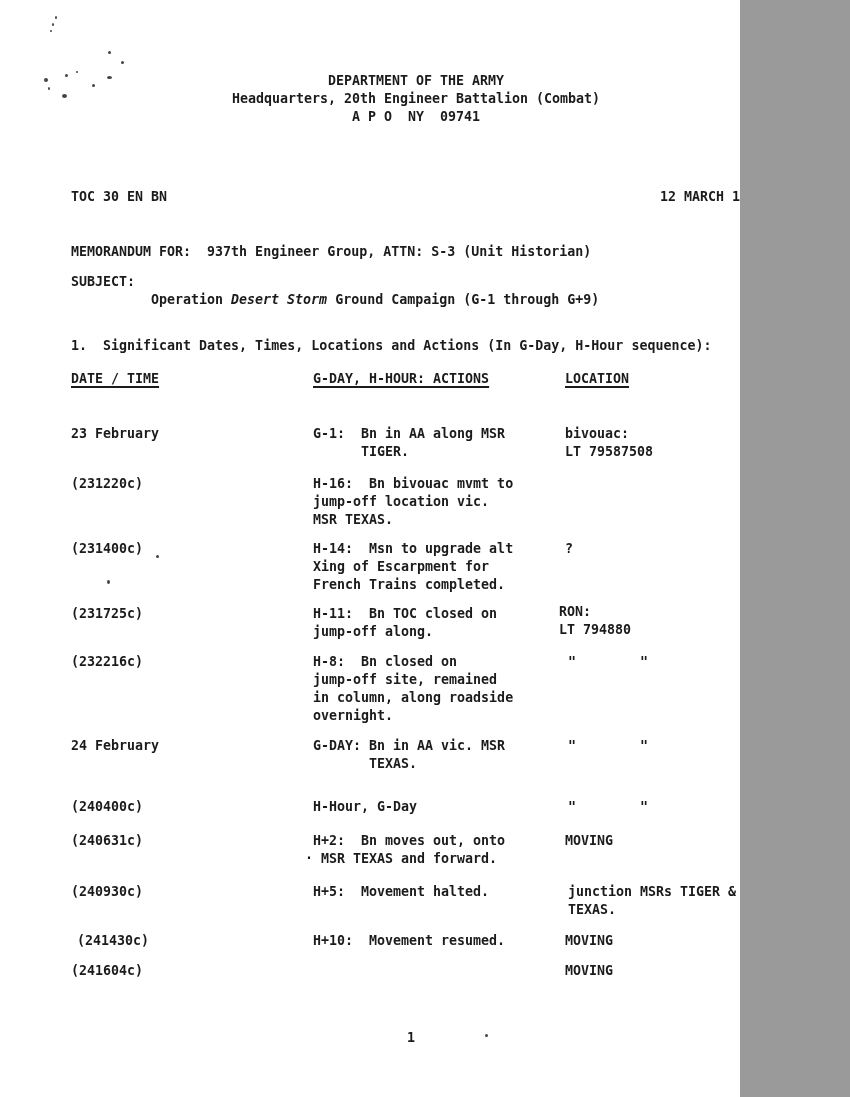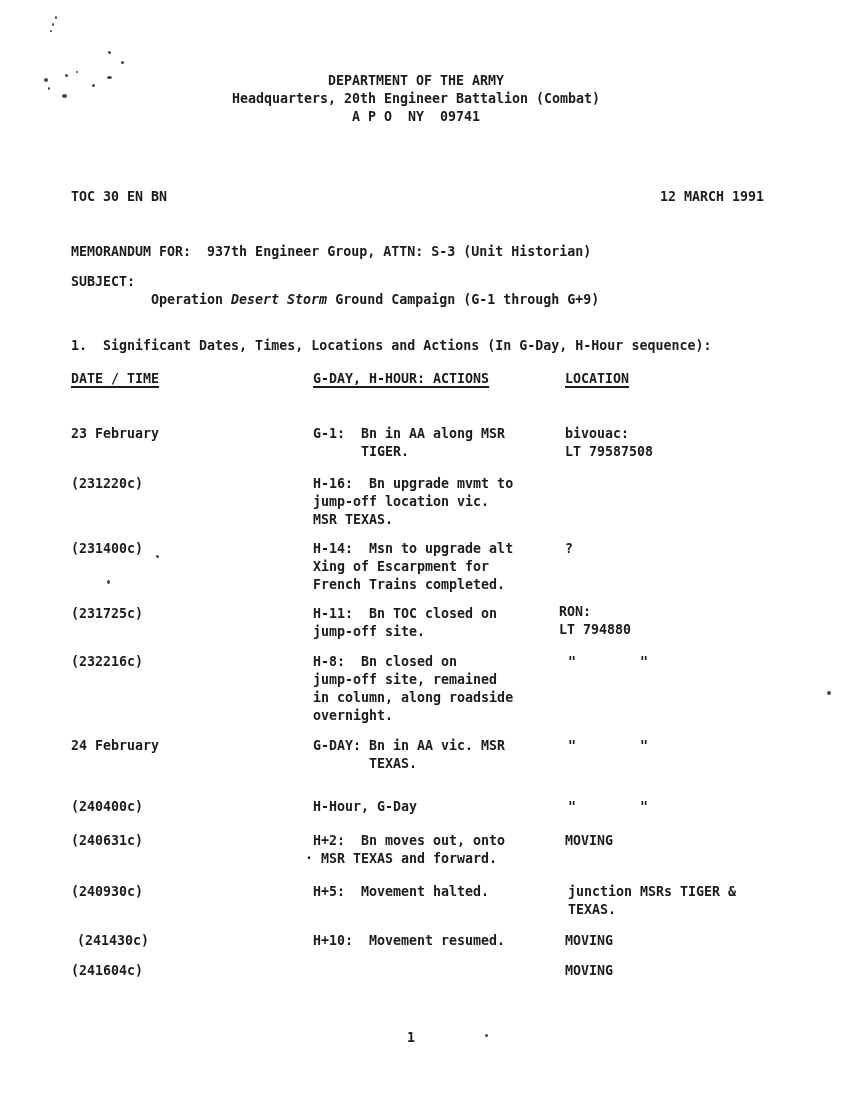--- a/index.html
+++ b/index.html
@@ -1,18 +1,18 @@
 <!DOCTYPE html>
 <html><head>
 <meta charset="utf-8">
 <style>
   html,body{margin:0;padding:0;background:#9a9a9a;}
   .page{
     position:relative;
-    width:850px;height:1097px;
+    width:740px;height:1097px;
     background:#ffffff;
     overflow:hidden;
     font-family:"DejaVu Sans Mono",monospace;
     font-weight:700;
     font-size:13.3px;
     color:#1b1b1b;
     -webkit-font-smoothing:antialiased;
   }
   .ln{
     position:absolute;
@@ -77,39 +77,39 @@
     <div class="cl">G-1:  Bn in AA along MSR</div>
     <div class="cl">      TIGER.</div>
   </div>
   <div class="col" style="top:425px;left:565px;">
     <div class="cl">bivouac:</div>
     <div class="cl">LT 79587508</div>
   </div>
 
   <div class="ln" style="top:475px;left:71px;">(231220c)</div>
   <div class="col" style="top:475px;left:313px;">
-    <div class="cl">H-16:  Bn upgrade mvmt to</div>
+    <div class="cl">H-16:  Bn bivouac mvmt to</div>
     <div class="cl">jump-off location vic.</div>
     <div class="cl">MSR TEXAS.</div>
   </div>
 
   <div class="ln" style="top:540px;left:71px;">(231400c)</div>
   <div class="col" style="top:540px;left:313px;">
     <div class="cl">H-14:  Msn to upgrade alt</div>
     <div class="cl">Xing of Escarpment for</div>
     <div class="cl">French Trains completed.</div>
   </div>
   <div class="col" style="top:540px;left:565px;">
     <div class="cl">?</div>
   </div>
 
   <div class="ln" style="top:605px;left:71px;">(231725c)</div>
   <div class="col" style="top:605px;left:313px;">
     <div class="cl">H-11:  Bn TOC closed on</div>
-    <div class="cl">jump-off site.</div>
+    <div class="cl">jump-off along.</div>
   </div>
   <div class="col" style="top:603px;left:559px;">
     <div class="cl">RON:</div>
     <div class="cl">LT 794880</div>
   </div>
 
   <div class="ln" style="top:653px;left:71px;">(232216c)</div>
   <div class="col" style="top:653px;left:313px;">
     <div class="cl">H-8:  Bn closed on</div>
     <div class="cl">jump-off site, remained</div>

